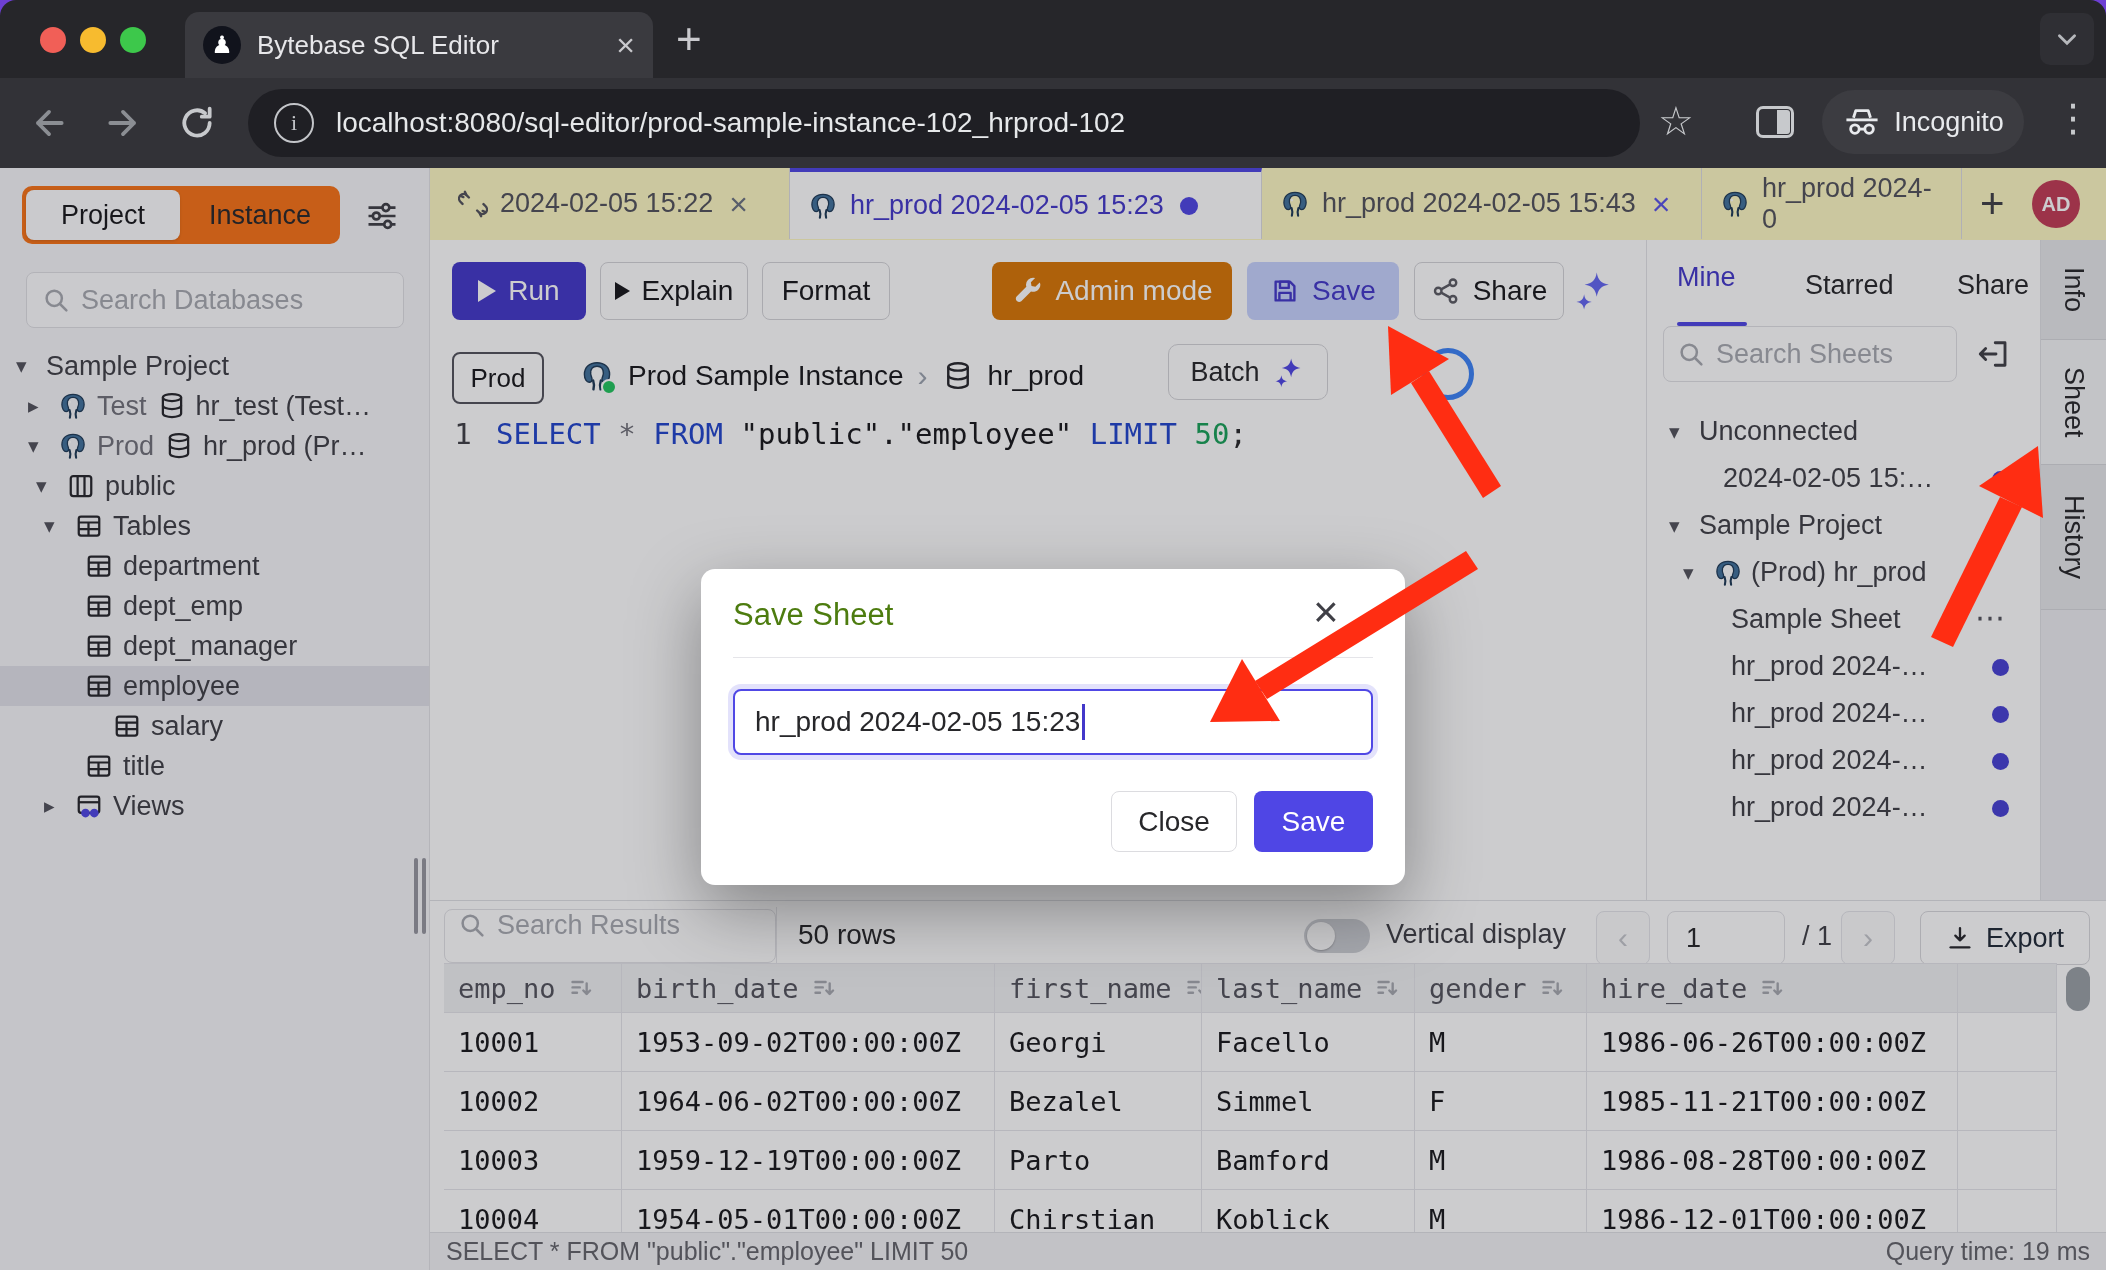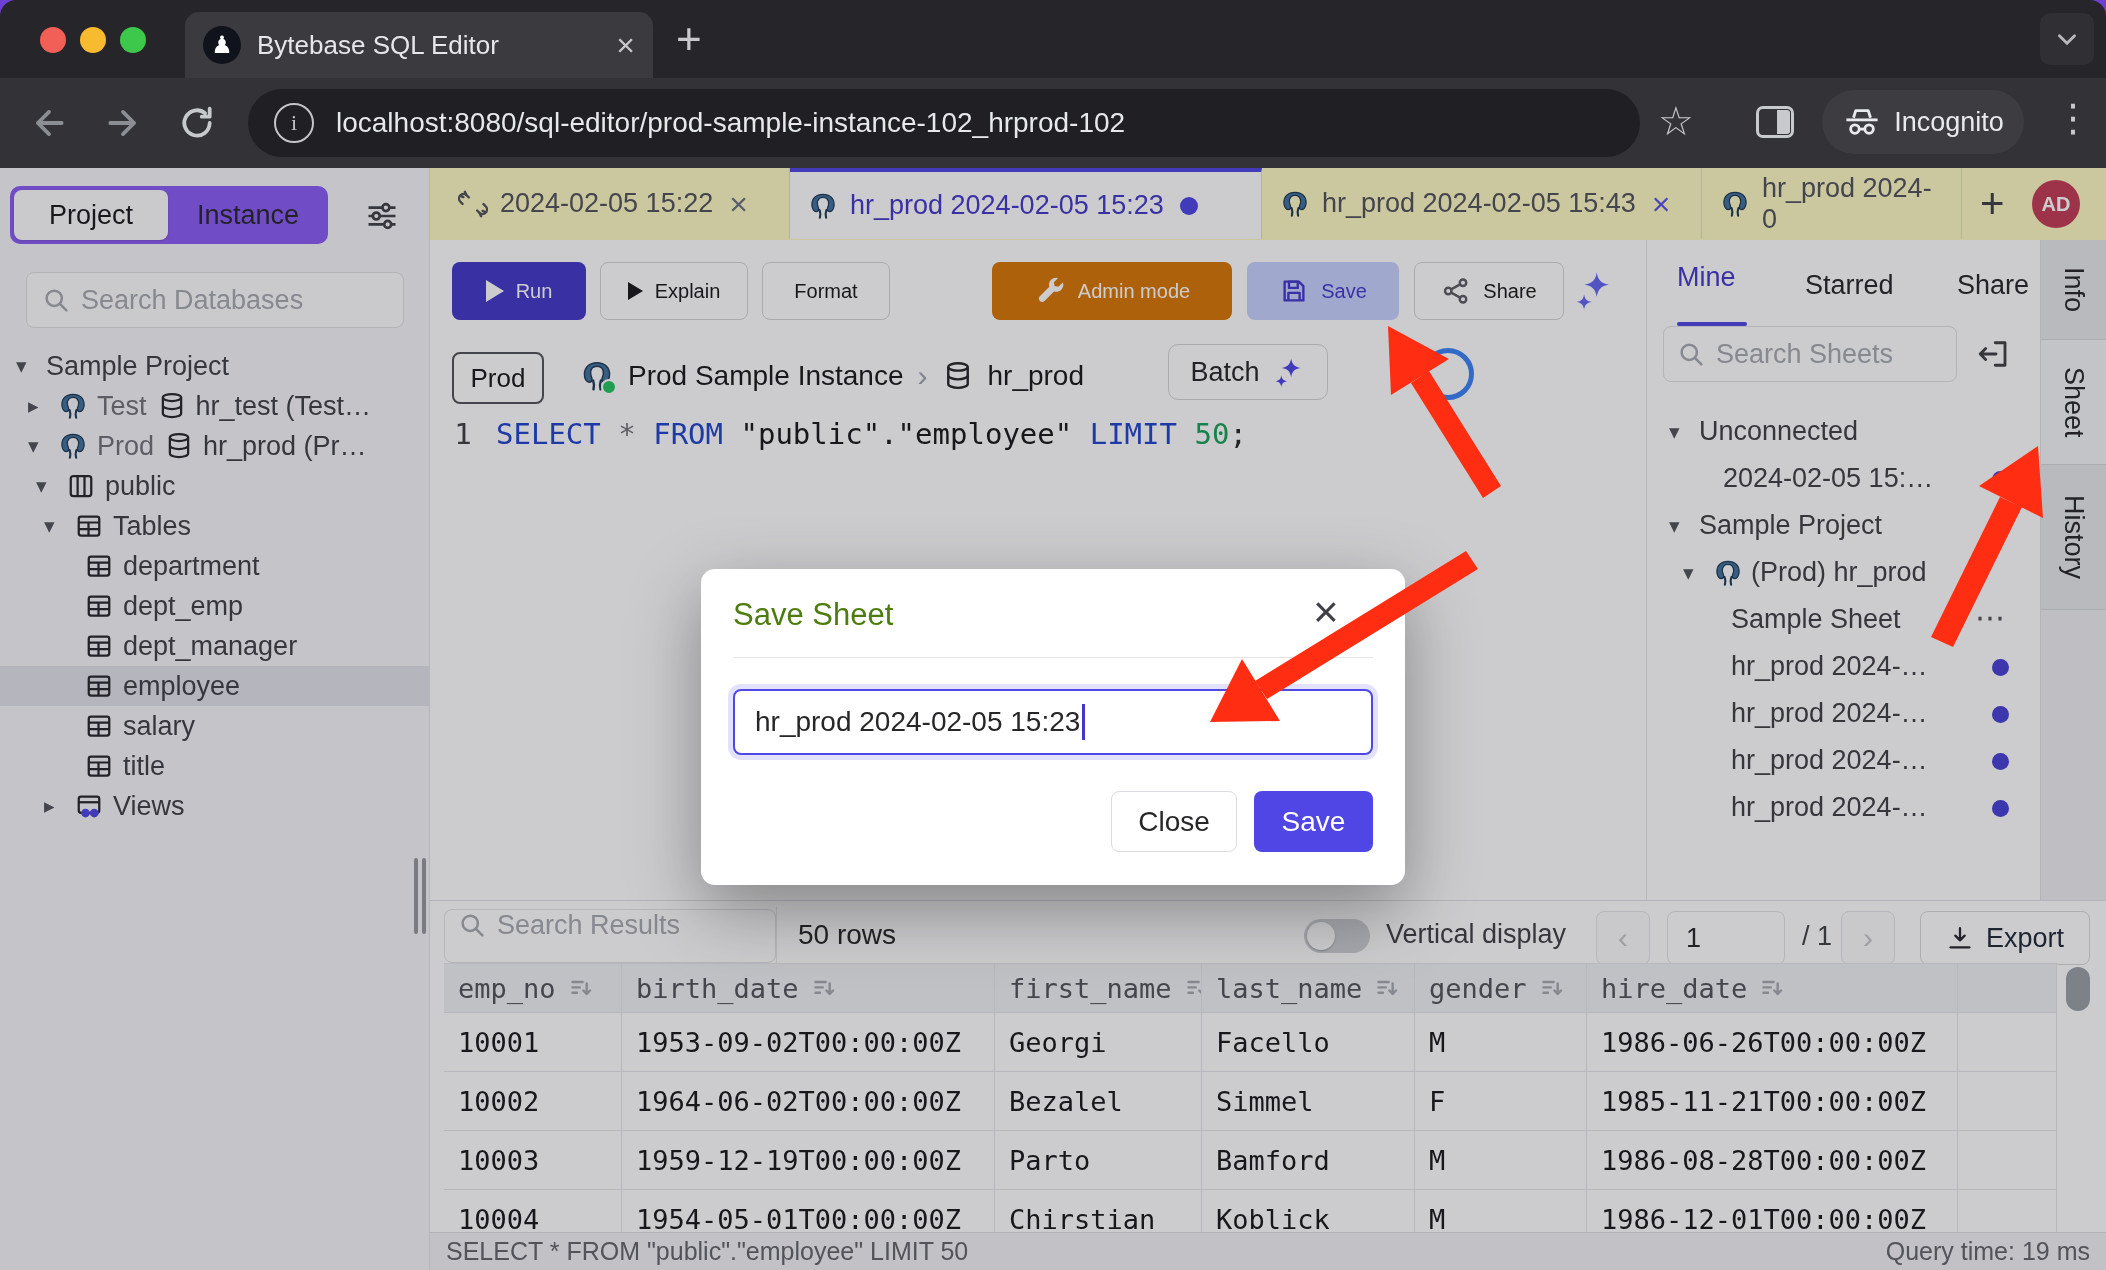--- a/index.html
+++ b/index.html
@@ -29,21 +29,21 @@
         justify-content:center;font-size:22px;font-family:"Liberation Serif",serif;margin-right:22px;flex:none}
   .star{position:absolute;left:1658px;top:20px;color:#c7c9cc;font-size:40px}
   .panelic{position:absolute;left:1756px;top:28px;width:38px;height:32px;border:3px solid #c7c9cc;border-radius:7px;box-sizing:border-box}
   .panelic::after{content:"";position:absolute;right:1px;top:1px;bottom:1px;width:13px;background:#c7c9cc;border-radius:0 3px 3px 0}
   .incog{position:absolute;left:1822px;top:12px;width:202px;height:64px;background:#3c3c41;border-radius:32px;
         display:flex;align-items:center;justify-content:center;gap:12px;color:#e8eaed;font-size:27px}
   .dots3{position:absolute;left:2054px;top:18px;color:#c7c9cc;font-size:38px;letter-spacing:0}
 
   
   .sidebar{position:absolute;left:0;top:168px;width:430px;height:1102px;background:#f7f7f9;border-right:1px solid #e2e2e6;box-sizing:border-box}
-  .seg{position:absolute;left:10px;top:18px;width:318px;height:58px;background:#8b5cf6;border-radius:10px}
+  .seg{position:absolute;left:22px;top:18px;width:318px;height:58px;background:#f97316;border-radius:10px}
   .seg-active{position:absolute;left:4px;top:4px;width:154px;height:50px;background:#fdfdfe;border-radius:8px;
         box-shadow:0 1px 3px rgba(0,0,0,.14);display:flex;align-items:center;justify-content:center;font-size:27px;color:#18181b}
   .seg-b{position:absolute;left:162px;top:4px;width:152px;height:50px;display:flex;align-items:center;justify-content:center;font-size:27px;color:#27272a}
   .sliders-btn{position:absolute;left:364px;top:30px;width:36px;height:36px}
   .sb-search{position:absolute;left:26px;top:104px;width:378px;height:56px;border:1.5px solid #dfdfe3;border-radius:8px;
         background:#fdfdfe;display:flex;align-items:center;padding:0 14px;box-sizing:border-box;color:#a7a9b0;font-size:27px;gap:10px}
   .sb-search .ic{width:30px;height:30px;flex:none}
   .tree{position:absolute;left:0;top:178px;width:429px}
   .trow{height:40px;display:flex;align-items:center;font-size:27px;color:#3f3f46;box-sizing:border-box;white-space:nowrap}
   .trow.sel{background:#e2e2ea}
@@ -64,21 +64,21 @@
   .etab .ic{width:30px;height:30px;margin-right:12px;flex:none}
   .etab-close{margin-left:16px;font-size:32px;color:#6b7280;line-height:1}
   .etab-close.indigo{color:#5a54e6}
   .etab-dot{width:18px;height:18px;border-radius:50%;background:#4f46e5;margin-left:16px;flex:none}
   .plus-tab{height:72px;display:flex;align-items:center;padding:0 18px;font-size:42px;color:#3f3f46;font-weight:300}
   .avatar{position:absolute;left:2032px;top:180px;width:48px;height:48px;border-radius:50%;background:#c23b55;color:#fff;
         font-size:20px;font-weight:bold;display:flex;align-items:center;justify-content:center;z-index:5}
 
   
   .editor{position:absolute;left:430px;top:240px;width:1216px;height:660px;background:#fff}
-  .btn{display:flex;align-items:center;justify-content:center;gap:12px;border-radius:8px;box-sizing:border-box;font-size:20px}
+  .btn{display:flex;align-items:center;justify-content:center;gap:12px;border-radius:8px;box-sizing:border-box;font-size:28px}
   .btn .ic{width:30px;height:30px}
   .btn.outline{border:1.5px solid #d4d4d8;background:#fff;color:#18181b}
   .b-run{left:22px;top:22px;width:134px;height:58px;background:#4338ca;color:#fff}
   .b-explain{left:170px;top:22px;width:148px;height:58px}
   .b-format{left:332px;top:22px;width:128px;height:58px}
   .b-admin{left:562px;top:22px;width:240px;height:58px;background:#d97706;color:#fff}
   .b-save{left:817px;top:22px;width:152px;height:58px;background:#c7d2fe;color:#4338ca}
   .b-share{left:984px;top:22px;width:150px;height:58px;color:#52525b}
   .tb-spark{left:1142px;top:28px;width:44px;height:44px}
   .play{width:0;height:0;border-style:solid;border-width:11px 0 11px 18px;border-color:transparent transparent transparent currentColor}
@@ -351,21 +351,21 @@
         </div>
         <div class="trow sel" style="padding-left: 84px;">
           <span class="ic t-ic">
             <svg viewBox="0 0 24 24" fill="none" stroke="#26262b" stroke-width="1.8">
               <rect x="3.8" y="4.4" width="16.4" height="15.2" rx="1.8"></rect>
               <path d="M3.8 9.2h16.4M3.8 14.4h16.4M11.6 9.2v10.4"></path>
             </svg>
           </span>
           <span class="lbl">employee</span>
         </div>
-        <div class="trow" style="padding-left: 84px;">
+        <div class="trow" style="padding-left: 112px;">
           <span class="ic t-ic">
             <svg viewBox="0 0 24 24" fill="none" stroke="#26262b" stroke-width="1.8">
               <rect x="3.8" y="4.4" width="16.4" height="15.2" rx="1.8"></rect>
               <path d="M3.8 9.2h16.4M3.8 14.4h16.4M11.6 9.2v10.4"></path>
             </svg>
           </span>
           <span class="lbl">salary</span>
         </div>
         <div class="trow" style="padding-left: 84px;">
           <span class="ic t-ic">

